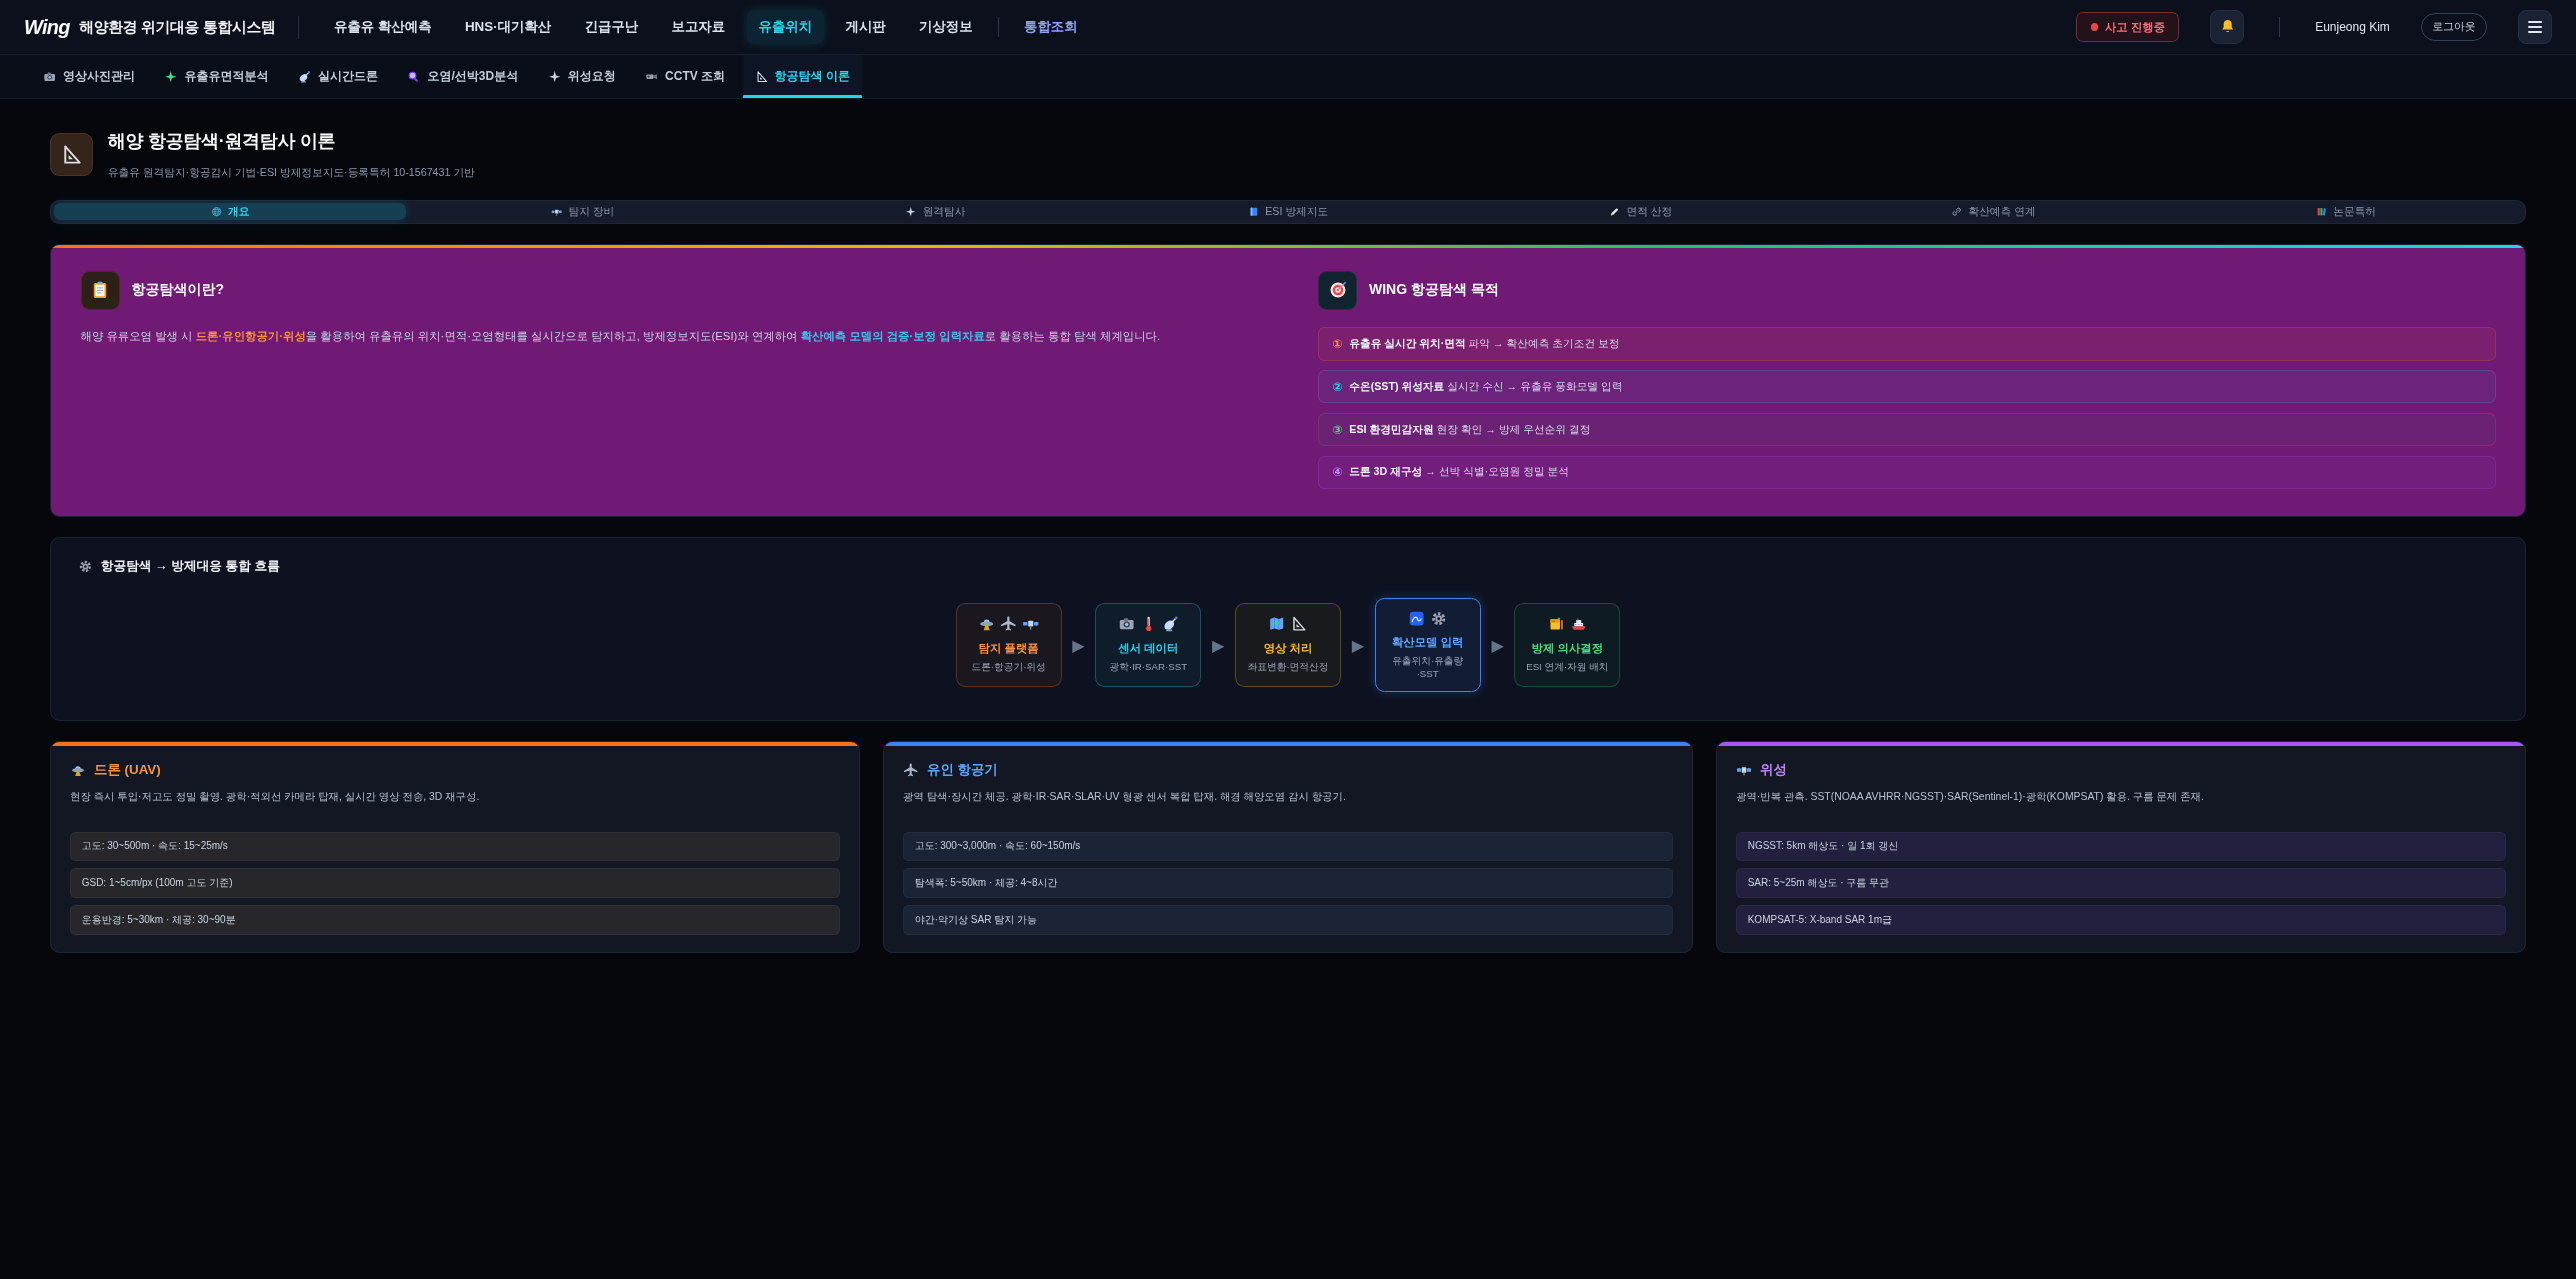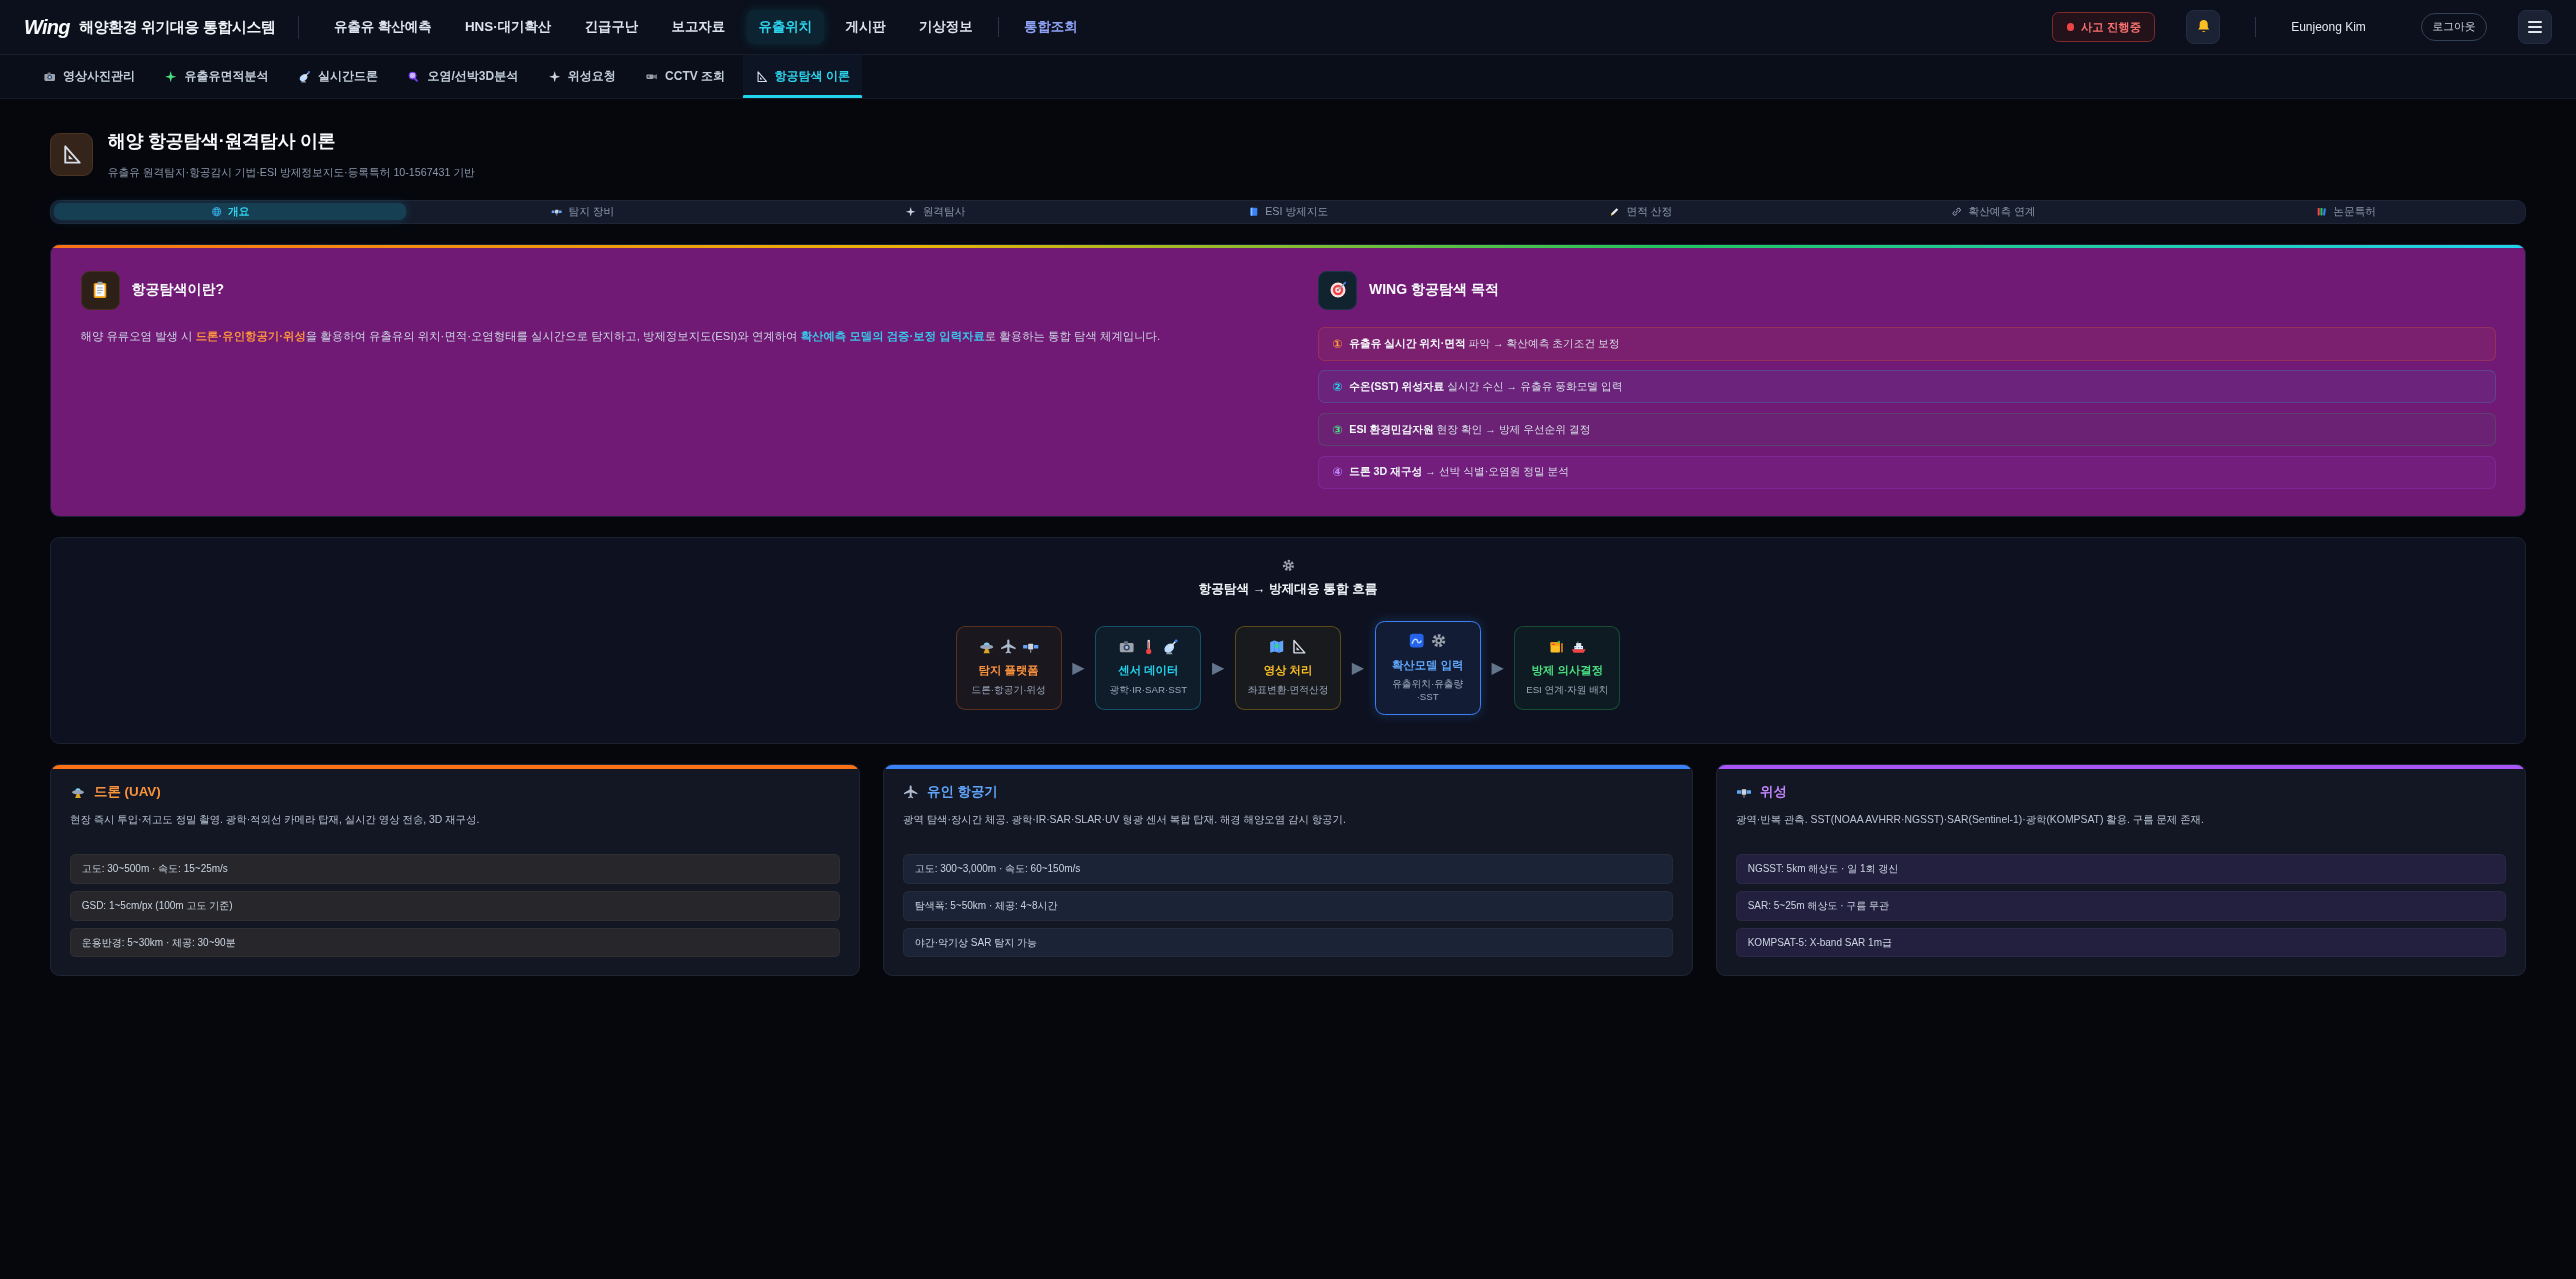--- a/index.html
+++ b/index.html
@@ -17,21 +17,21 @@
   .nav-menu { display:flex; align-items:center; gap:9.4px; }
   .nav-item { font-size:13.4px; font-weight:bold; color:#dbe3ee; padding:8px 12px; border-radius:6.7px; cursor:pointer; white-space:nowrap; }
   .nav-item.active { color:#2dd4ee; background:rgba(34,211,238,0.10); box-shadow:0 0 12px rgba(34,211,238,0.15); }
   .nav-item.accent { color:#8ea2f5; }
   .nav-sep { width:0.7px; height:20px; background:#2a3550; margin:0 4px; }
   .nav-right { margin-left:auto; display:flex; align-items:center; gap:31px; }
   .incident-badge { display:flex; align-items:center; gap:6.7px; font-size:11.4px; font-weight:bold; color:#f87171; background:rgba(127,29,29,0.22); border:0.7px solid #7f2b2b; border-radius:6.7px; padding:6.7px 13.4px; }
   .incident-dot { width:7.4px; height:7.4px; border-radius:50%; background:#ef4444; }
   .icon-btn { width:34px; height:34px; border-radius:8px; background:#1a2234; border:0.7px solid #232d44; display:flex; align-items:center; justify-content:center; cursor:pointer; font-size:16px; }
   .user-name { font-size:12px; color:#e2e8f0; }
-  .logout-btn { font-size:10.7px; color:#cbd5e1; border:0.7px solid #334155; border-radius:14px; padding:6px 10.7px; background:transparent; cursor:pointer;margin-left:24px; }
+  .logout-btn { font-size:10.7px; color:#cbd5e1; border:0.7px solid #334155; border-radius:14px; padding:6px 10.7px; background:transparent; cursor:pointer; }
   .burger { display:flex; flex-direction:column; gap:3.4px; }
   .burger span { display:block; width:14.8px; height:2px; border-radius:1.3px; background:#e2e8f0; }
 
   
   .subnav { height:44px; background:#090e18; border-bottom:0.7px solid #131a29; display:flex; align-items:stretch; padding:0 31px; gap:5.4px; }
   .subnav-item { display:flex; align-items:center; gap:6.7px; font-size:12px; font-weight:bold; color:#c3cddb; padding:0 12px; cursor:pointer; position:relative; white-space:nowrap; }
   .subnav-item .ic { font-size:13.4px; }
   .subnav-item.active { color:#2dd4ee; background:#0d1524; }
   .subnav-item.active::after { content:""; position:absolute; left:0; right:0; bottom:0; height:2.7px; background:#22d3ee; border-radius:1.3px 1.3px 0 0; }
 
@@ -66,21 +66,21 @@
   .goal-row:nth-child(2) { background:rgba(34,211,238,0.05); border:0.7px solid rgba(34,211,238,0.18); }
   .goal-row:nth-child(3) { background:rgba(34,197,94,0.05); border:0.7px solid rgba(34,197,94,0.18); }
   .goal-row:nth-child(4) { background:rgba(168,85,247,0.06); border:0.7px solid rgba(168,85,247,0.2); }
   .goal-num { font-size:12px; font-weight:bold; }
   .goal-row:nth-child(1) .goal-num { color:#fb923c; }
   .goal-row:nth-child(2) .goal-num { color:#22d3ee; }
   .goal-row:nth-child(3) .goal-num { color:#4ade80; }
   .goal-row:nth-child(4) .goal-num { color:#c084fc; }
 
   .flow-panel { margin-top:20px; background:#0e1220; border:0.7px solid #1b2232; border-radius:9.4px; padding:20px 27px 28px; }
-  .flow-head { display:flex; align-items:center; gap:8px; font-size:12.7px; font-weight:bold; color:#f1f5f9;flex-direction:column; }
+  .flow-head { display:flex; align-items:center; gap:8px; font-size:12.7px; font-weight:bold; color:#f1f5f9; }
   .flow-head .ic { font-size:14.8px; }
   .flow-steps { display:flex; align-items:center; justify-content:center; gap:10.7px; margin-top:23px; }
   .step { width:106px; border-radius:9.4px; padding:10.7px 6.7px 12px; text-align:center; background:#141722; border:0.7px solid #242a3a; }
   .step-icons { display:flex; justify-content:center; gap:4.7px; font-size:17.4px; margin-bottom:8px; }
   .step-title { font-size:11.4px; font-weight:bold; margin-bottom:5.4px; }
   .step-sub { font-size:9.7px; color:#9aa7ba; }
   .step-1 { background:rgba(249,115,22,0.05); border-color:rgba(249,115,22,0.3); }
   .step-1 .step-title { color:#fb923c; }
   .step-2 { background:rgba(34,211,238,0.05); border-color:rgba(34,211,238,0.3); }
   .step-2 .step-title { color:#22d3ee; }

